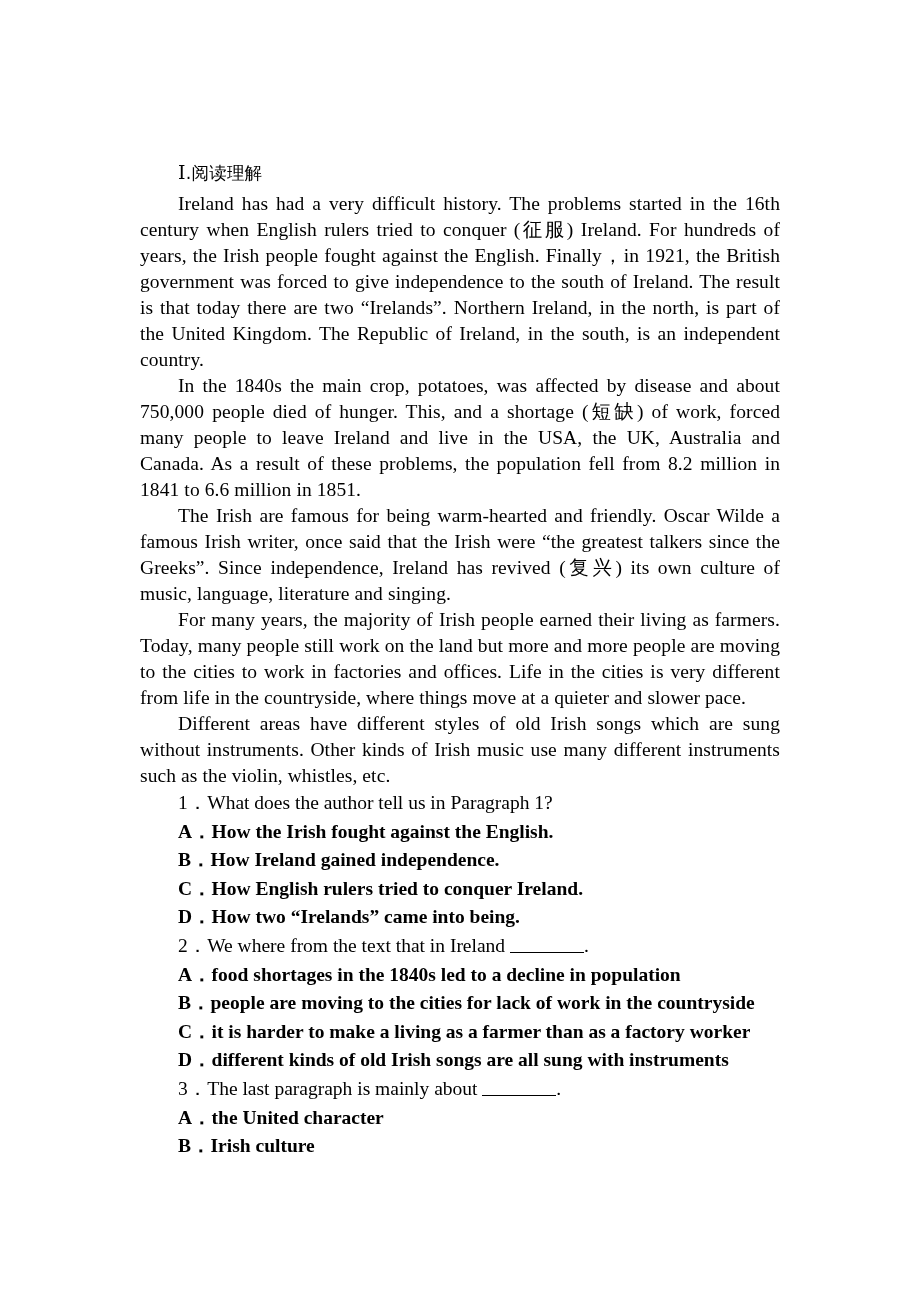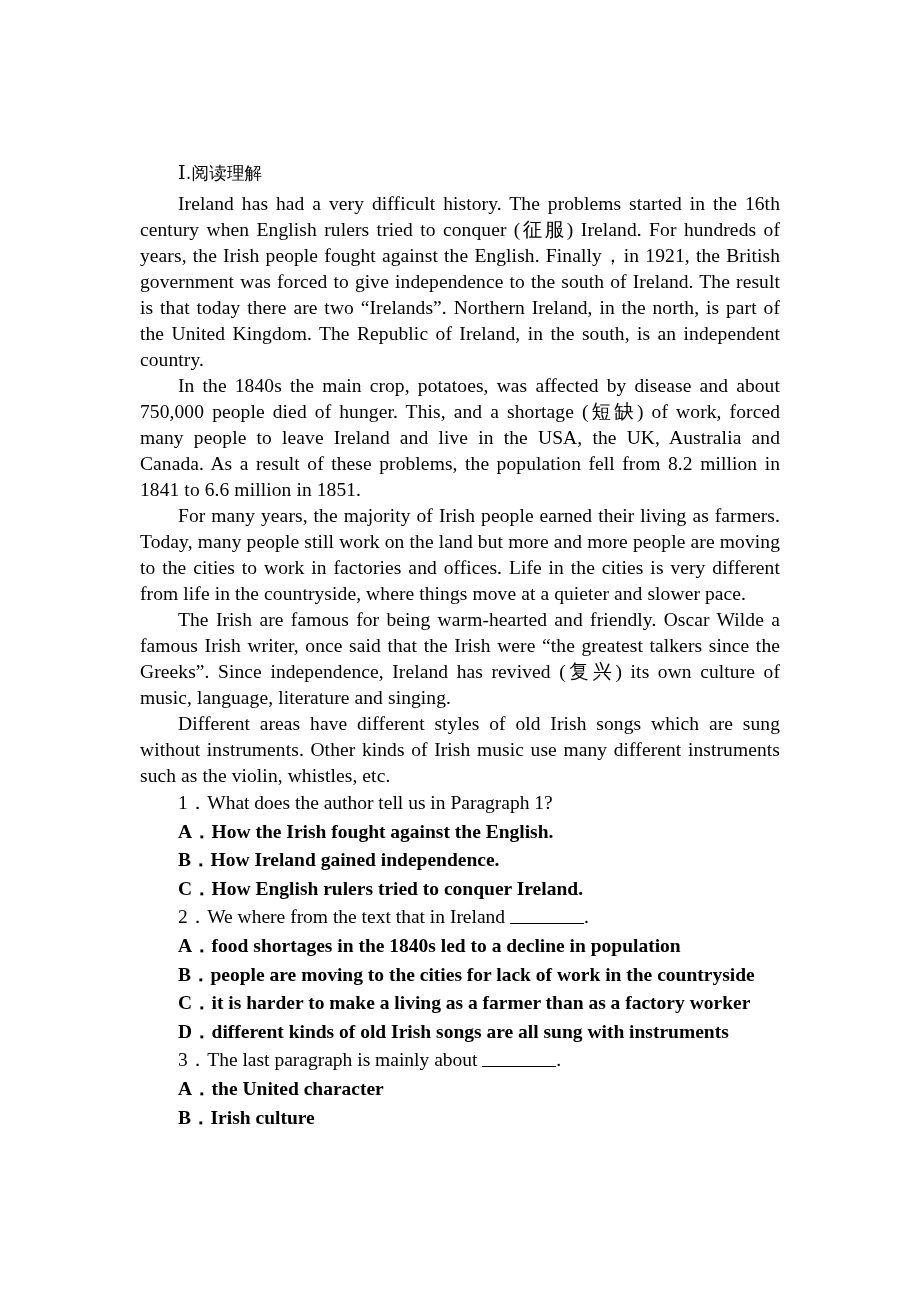--- a/index.html
+++ b/index.html
@@ -70,28 +70,29 @@
 </head>
 <body>
 
 <div class="page">
   <div class="content">
 
     <div class="section-title"><span>Ⅰ</span><span class="cjk-title">.阅读理解</span></div>
 
     <p class="para">Ireland has had a very difficult history. The problems started in the 16th century when English rulers tried to conquer (征服) Ireland. For hundreds of years, the Irish people fought against the English. Finally，in 1921, the British government was forced to give independence to the south of Ireland. The result is that today there are two “Irelands”. Northern Ireland, in the north, is part of the United Kingdom. The Republic of Ireland, in the south, is an independent country.</p>
     <p class="para">In the 1840s the main crop, potatoes, was affected by disease and about 750,000 people died of hunger. This, and a shortage (短缺) of work, forced many people to leave Ireland and live in the USA, the UK, Australia and Canada. As a result of these problems, the population fell from 8.2 million in 1841 to 6.6 million in 1851.</p>
+    <p class="para">The Irish are famous for being warm-hearted and friendly. Oscar Wilde a famous Irish writer, once said that the Irish were “the greatest talkers since the Greeks”. Since independence, Ireland has revived (复兴) its own culture of music, language, literature and singing.</p>
     <p class="para">For many years, the majority of Irish people earned their living as farmers. Today, many people still work on the land but more and more people are moving to the cities to work in factories and offices. Life in the cities is very different from life in the countryside, where things move at a quieter and slower pace.</p>
-    <p class="para">The Irish are famous for being warm-hearted and friendly. Oscar Wilde a famous Irish writer, once said that the Irish were “the greatest talkers since the Greeks”. Since independence, Ireland has revived (复兴) its own culture of music, language, literature and singing.</p>
     <p class="para">Different areas have different styles of old Irish songs which are sung without instruments. Other kinds of Irish music use many different instruments such as the violin, whistles, etc.</p>
 
     <div class="q-line"><span>1．</span><span>What does the author tell us in Paragraph 1?</span></div>
     <div class="q-line opt">A．How the Irish fought against the English.</div>
     <div class="q-line opt">B．How Ireland gained independence.</div>
     <div class="q-line opt">C．How English rulers tried to conquer Ireland.</div>
+    <div class="q-line opt">D．How two “Irelands” came into being.</div>
 
     <div class="q-line"><span>2．</span><span>We where from the text that in Ireland </span><span class="blank"></span><span>.</span></div>
     <div class="q-line opt">A．food shortages in the 1840s led to a decline in population</div>
     <div class="q-line opt">B．people are moving to the cities for lack of work in the countryside</div>
     <div class="q-line opt">C．it is harder to make a living as a farmer than as a factory worker</div>
     <div class="q-line opt">D．different kinds of old Irish songs are all sung with instruments</div>
 
     <div class="q-line"><span>3．</span><span>The last paragraph is mainly about </span><span class="blank"></span><span>.</span></div>
     <div class="q-line opt">A．the United character</div>
     <div class="q-line opt">B．Irish culture</div>

